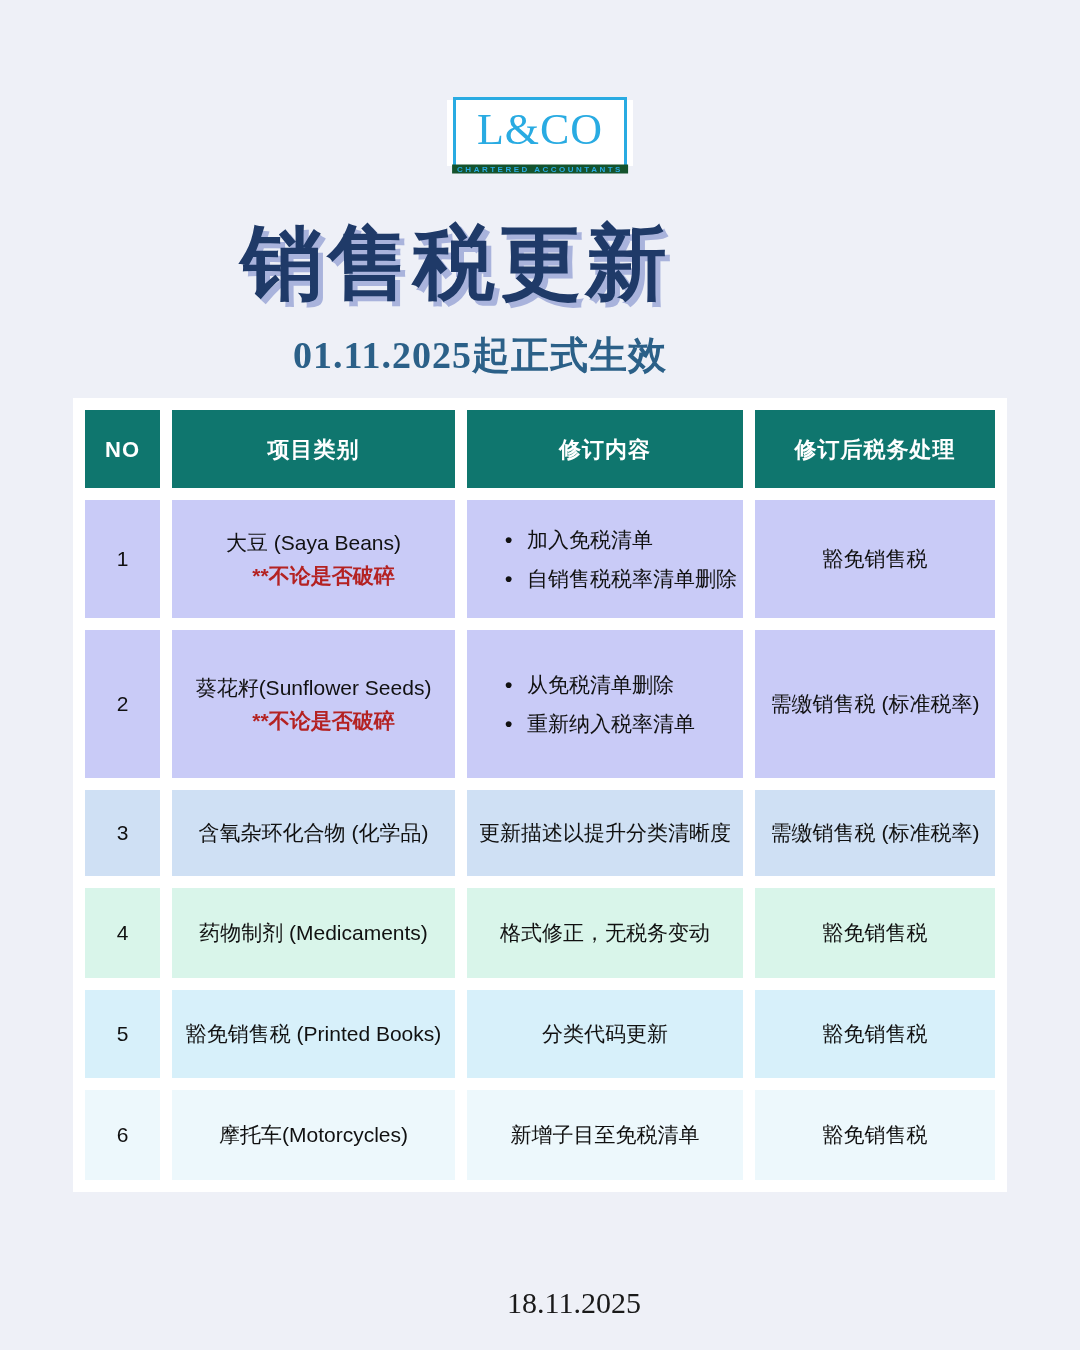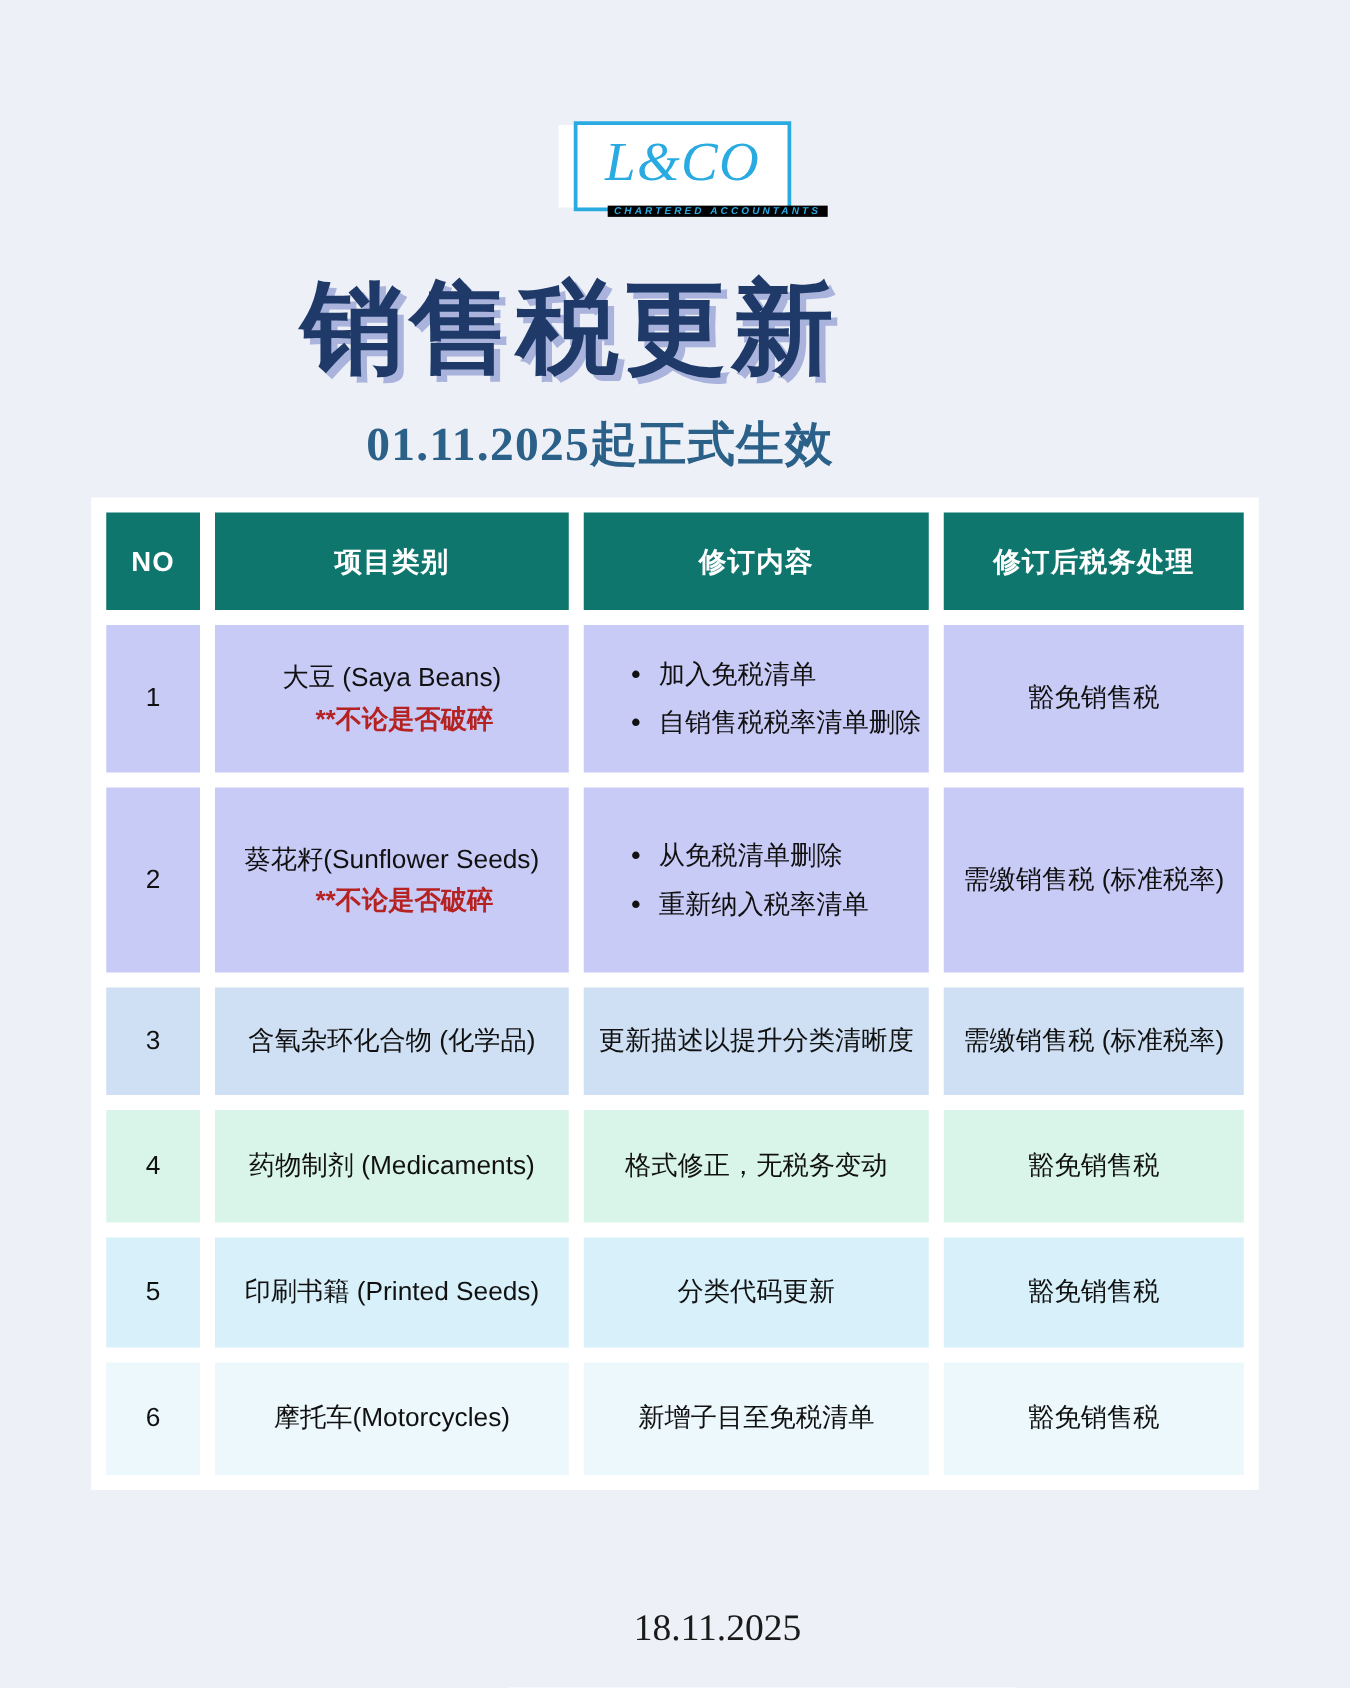--- a/index.html
+++ b/index.html
@@ -9,40 +9,40 @@
     position: relative;
     font-family: "Liberation Sans", sans-serif;
     overflow: hidden;
   }
 
   
   .logo-box {
     position: absolute; left: 447px; top: 100px;
     width: 186px; height: 66px;
     background: #ffffff;
-    display: flex; align-items: center; justify-content: flex-end; font-style: italic;
+    display: flex; align-items: center; justify-content: center;
   }
   .logo-frame {
     position: relative;
     width: 168px; height: 66px;
     border: 3px solid #29abe2;
     display: flex; align-items: center; justify-content: center;
   }
   .logo-word {
     font-family: "Liberation Serif", serif;
     font-size: 44px; line-height: 1;
     color: #29abe2; letter-spacing: 1px;
     margin-top: -6px;
   }
   .logo-tagline {
     position: absolute; left: 50%; bottom: -3px;
     transform: translate(-50%, 50%);
-    background: #000000; padding: 0 5px;
+    background: #14532d; padding: 0 5px;
     font-size: 8px; letter-spacing: 2.5px; white-space: nowrap;
-    color: #29abe2; font-weight: bold; margin-left: 28px;
+    color: #29abe2; font-weight: bold;
   }
 
   
   .main-title {
     position: absolute; left: 0; top: 218px; width: 912px;
     text-align: center;
     font-size: 82px; font-weight: 900; letter-spacing: 4px;
     color: #1f3a68;
     text-shadow: 5px 5px 0 #a9b3dc;
     line-height: 1.1;
@@ -160,21 +160,21 @@
     <div class="cell bg-blue">含氧杂环化合物 (化学品)</div>
     <div class="cell bg-blue">更新描述以提升分类清晰度</div>
     <div class="cell bg-blue">需缴销售税 (标准税率)</div>
 
     <div class="cell bg-mint">4</div>
     <div class="cell bg-mint">药物制剂 (Medicaments)</div>
     <div class="cell bg-mint">格式修正，无税务变动</div>
     <div class="cell bg-mint">豁免销售税</div>
 
     <div class="cell bg-cyan">5</div>
-    <div class="cell bg-cyan">印刷书籍 (Printed Seeds)</div>
+    <div class="cell bg-cyan">豁免销售税 (Printed Books)</div>
     <div class="cell bg-cyan">分类代码更新</div>
     <div class="cell bg-cyan">豁免销售税</div>
 
     <div class="cell bg-pale">6</div>
     <div class="cell bg-pale">摩托车(Motorcycles)</div>
     <div class="cell bg-pale">新增子目至免税清单</div>
     <div class="cell bg-pale">豁免销售税</div>
 
   </div>
 </div>

